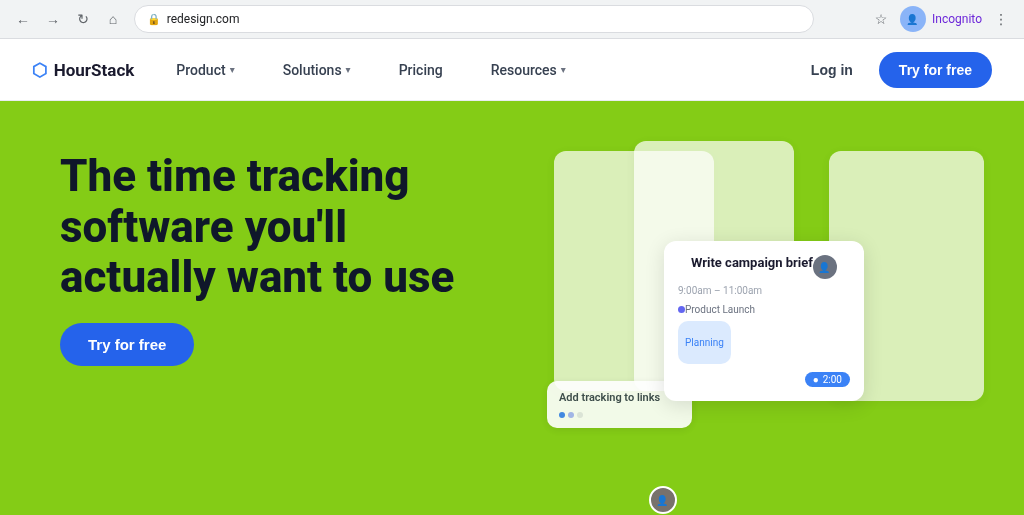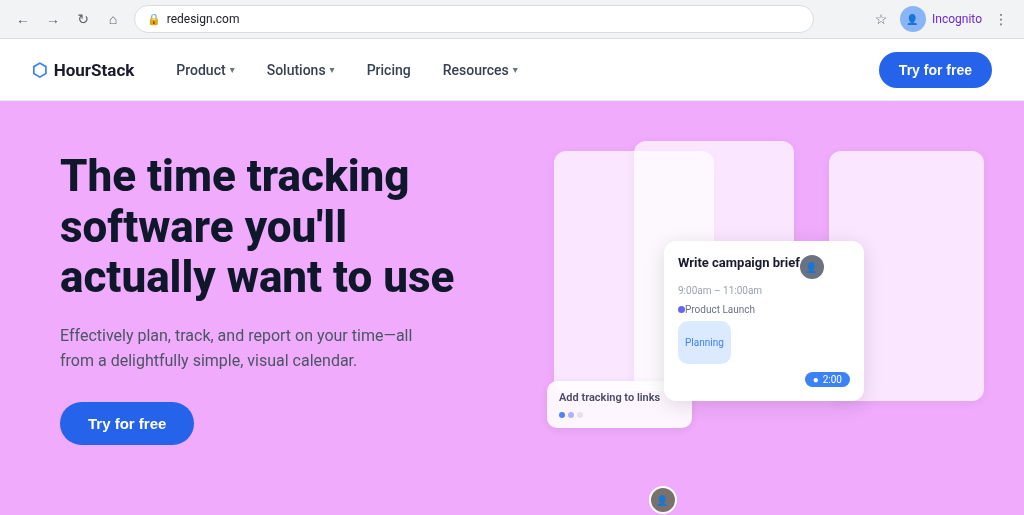--- a/index.html
+++ b/index.html
@@ -106,21 +106,21 @@
       cursor: pointer;
       text-decoration: none;
     }
     .logo-icon {
       color: #3b82f6;
       font-size: 18px;
     }
     .nav-links {
       display: flex;
       align-items: center;
-      gap: 4px;
+      gap: 20px;
       flex: 1;
       text-align: center;
     }
     .nav-item {
       display: flex;
       align-items: center;
       gap: 4px;
       padding: 6px 14px;
       font-size: 14px;
       color: #374151;
@@ -150,21 +150,21 @@
       font-weight: 600;
       color: #fff;
       background: #2563eb;
       border: none;
       cursor: pointer;
       border-radius: 22px;
     }
 
     
     .hero-section {
-      background: #f0abfc;
+      background: #84cc16;
       min-height: 415px;
       display: flex;
       position: relative;
       overflow: hidden;
       padding: 50px 0 0 60px;
     }
     .hero-text {
       max-width: 440px;
       z-index: 2;
     }
@@ -241,21 +241,21 @@
       width: 200px;
       background: #fff;
       border-radius: 12px;
       box-shadow: 0 4px 20px rgba(0,0,0,0.12);
       padding: 14px;
       z-index: 5;
     }
     .event-card-header {
       display: flex;
       align-items: flex-start;
-      justify-content: flex-start;
+      justify-content: center;
       margin-bottom: 6px;
     }
     .event-title {
       font-size: 13px;
       font-weight: 700;
       color: #1a1a2e;
     }
     .event-avatar {
       width: 24px;
       height: 24px;
@@ -397,28 +397,28 @@
     </div>
     <div class="nav-item">
       <span>Pricing</span>
     </div>
     <div class="nav-item">
       <span>Resources</span>
       <span class="chevron">▾</span>
     </div>
   </div>
   <div class="nav-right">
+    <button class="login-btn">Log in</button>
     <button class="try-btn">Try for free</button>
   </div>
 </nav>
 
 <section class="hero-section">
   <div class="hero-text">
     <h1 class="hero-heading">The time tracking software you'll actually want to use</h1>
-    <p class="hero-subtext">Effectively plan, track, and report on your time—all from a delightfully simple, visual calendar.</p>
     <button class="hero-cta">Try for free</button>
   </div>
 
   <div class="hero-illustration">
     <div class="card-bg-left"></div>
     <div class="card-bg-mid"></div>
     <div class="card-bg-right"></div>
 
     <div class="event-card">
       <div class="event-card-header">

